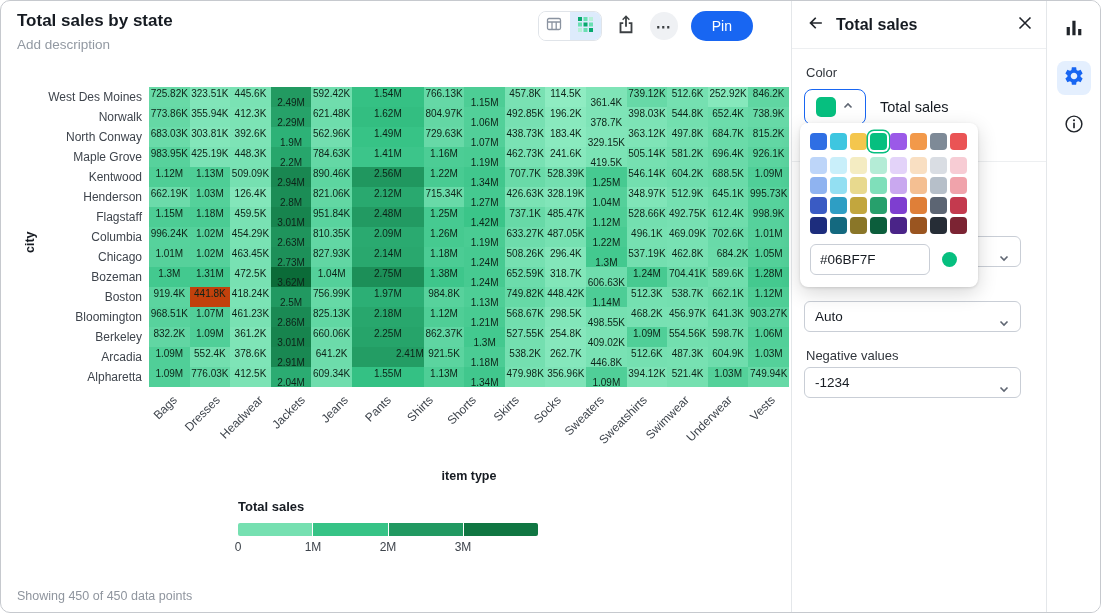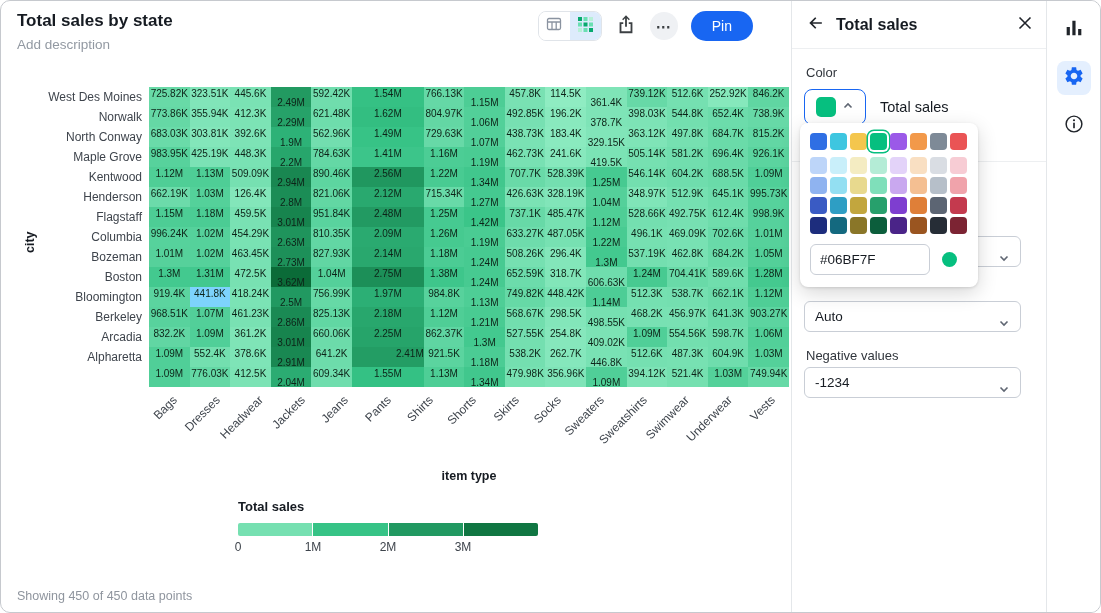--- a/index.html
+++ b/index.html
@@ -140,20 +140,21 @@
     <div class="axis-y-title">city</div>
     <div class="ylabels">
         <div class="ylab">West Des Moines</div>
         <div class="ylab">Norwalk</div>
         <div class="ylab">North Conway</div>
         <div class="ylab">Maple Grove</div>
         <div class="ylab">Kentwood</div>
         <div class="ylab">Henderson</div>
         <div class="ylab">Flagstaff</div>
         <div class="ylab">Columbia</div>
+        <div class="ylab">Chicago</div>
         <div class="ylab">Bozeman</div>
         <div class="ylab">Boston</div>
         <div class="ylab">Bloomington</div>
         <div class="ylab">Berkeley</div>
         <div class="ylab">Arcadia</div>
         <div class="ylab">Alpharetta</div>
       </div>
     <div class="plot">
         <div class="cell" style="background: rgb(104, 218, 167);">
           <span>725.82K</span>
@@ -547,21 +548,21 @@
         </div>
         <div class="cell down" style="background: rgb(67, 201, 143);">
           <span>1.3M</span>
         </div>
         <div class="cell" style="background: rgb(116, 223, 176);">
           <span>537.19K</span>
         </div>
         <div class="cell" style="background: rgb(120, 225, 179);">
           <span>462.8K</span>
         </div>
-        <div class="cell" style="background: rgb(106, 219, 169);">
+        <div class="cell" style="background: rgb(106, 219, 169); justify-content: flex-end;">
           <span>684.2K</span>
         </div>
         <div class="cell" style="background: rgb(83, 208, 153);">
           <span>1.05M</span>
         </div>
         <div class="cell" style="background: rgb(67, 201, 143);">
           <span>1.3M</span>
         </div>
         <div class="cell" style="background: rgb(66, 200, 142);">
           <span>1.31M</span>
@@ -601,21 +602,21 @@
         </div>
         <div class="cell" style="background: rgb(112, 222, 173);">
           <span>589.6K</span>
         </div>
         <div class="cell" style="background: rgb(68, 201, 143);">
           <span>1.28M</span>
         </div>
         <div class="cell" style="background: rgb(91, 212, 159);">
           <span>919.4K</span>
         </div>
-        <div class="cell" style="background: #7dd3fc; text-align: right;">
+        <div class="cell" style="background: #c2410c; text-align: right;">
           <span>441.8K</span>
         </div>
         <div class="cell" style="background: rgb(123, 227, 181);">
           <span>418.24K</span>
         </div>
         <div class="cell down" style="background: rgb(33, 153, 97);">
           <span>2.5M</span>
         </div>
         <div class="cell" style="background: rgb(102, 217, 166);">
           <span>756.99K</span>

